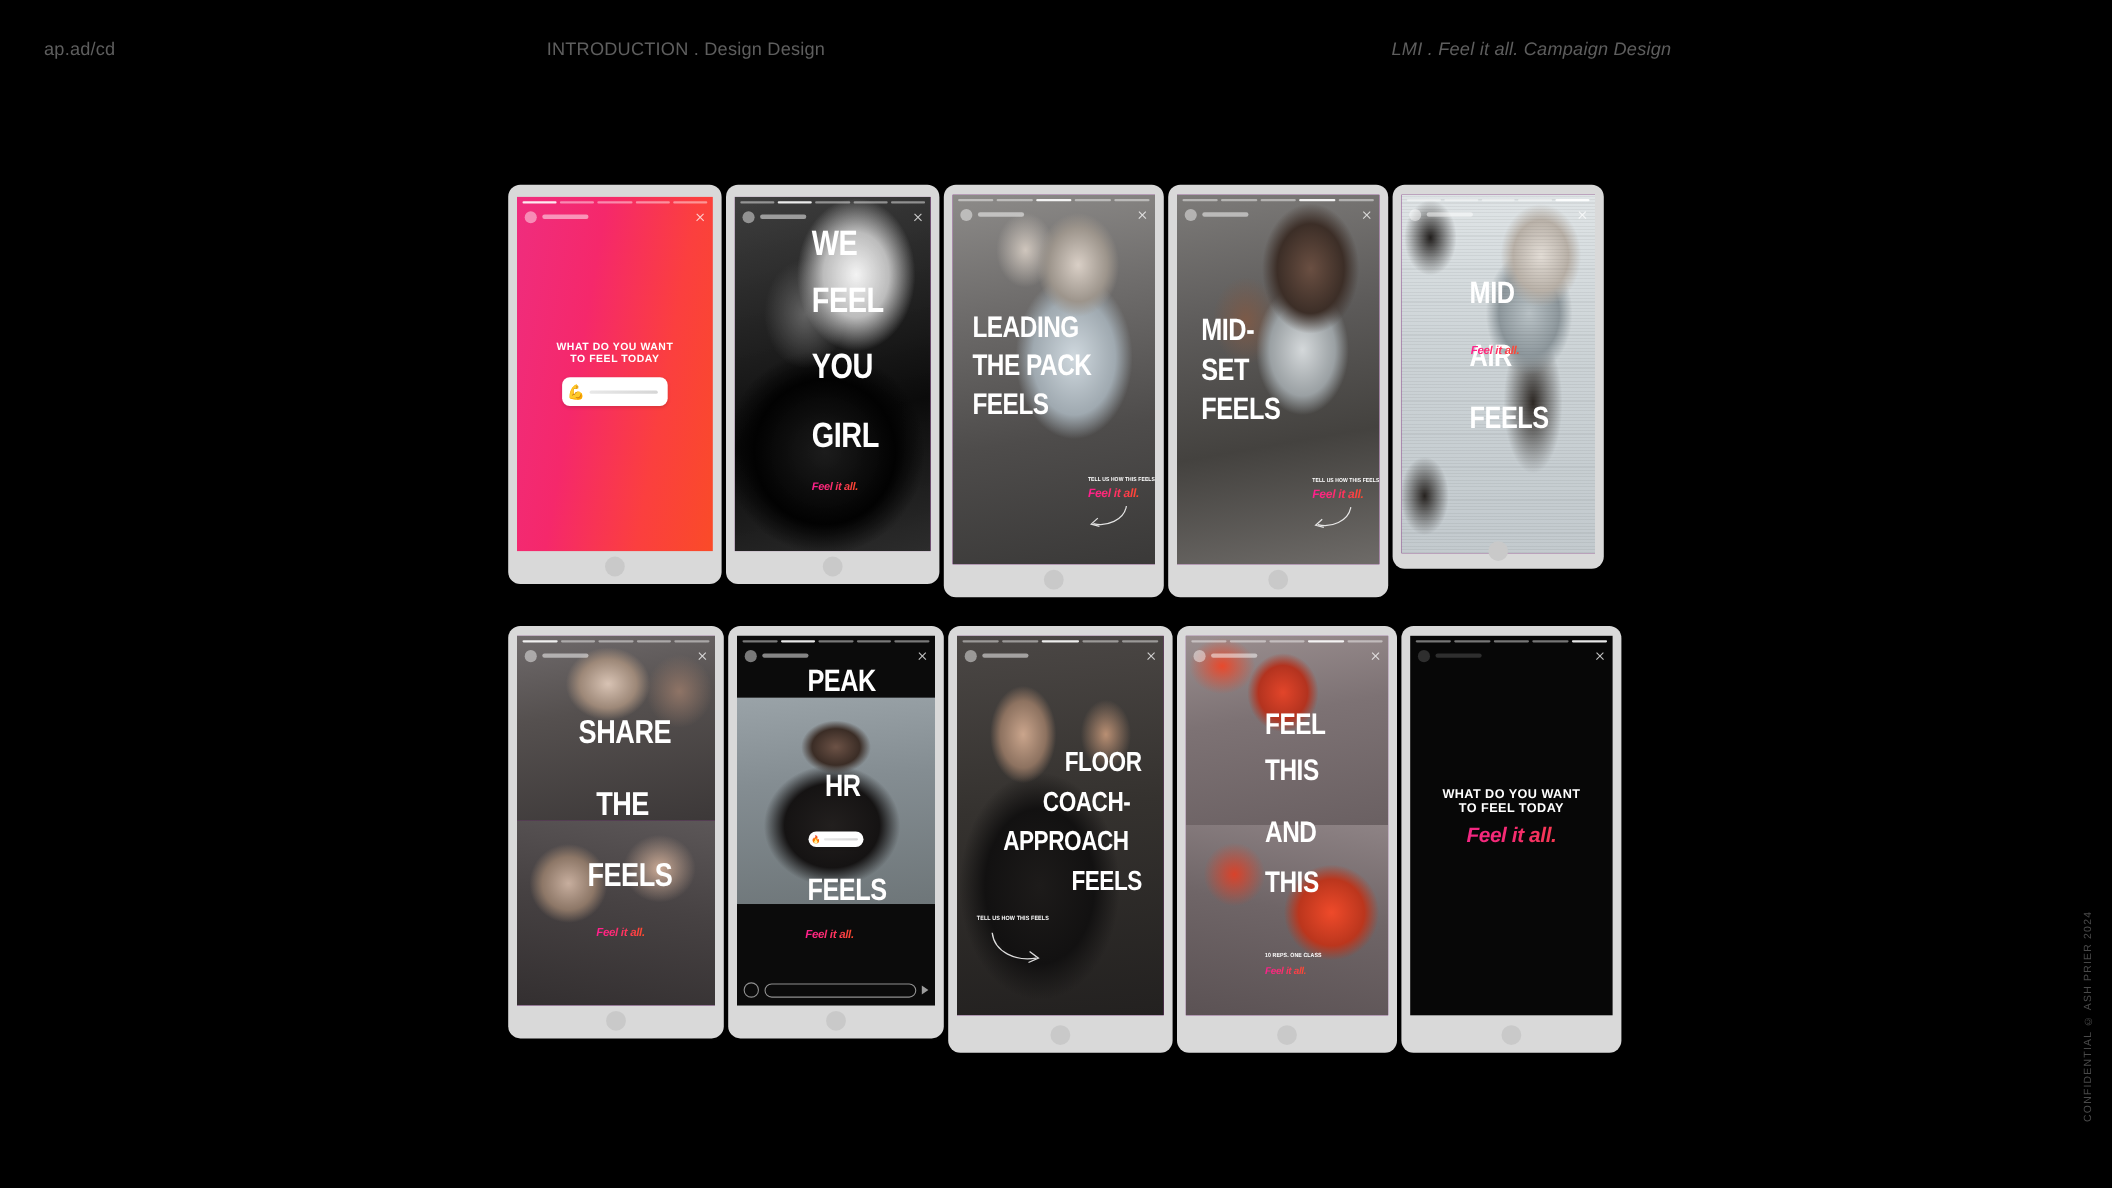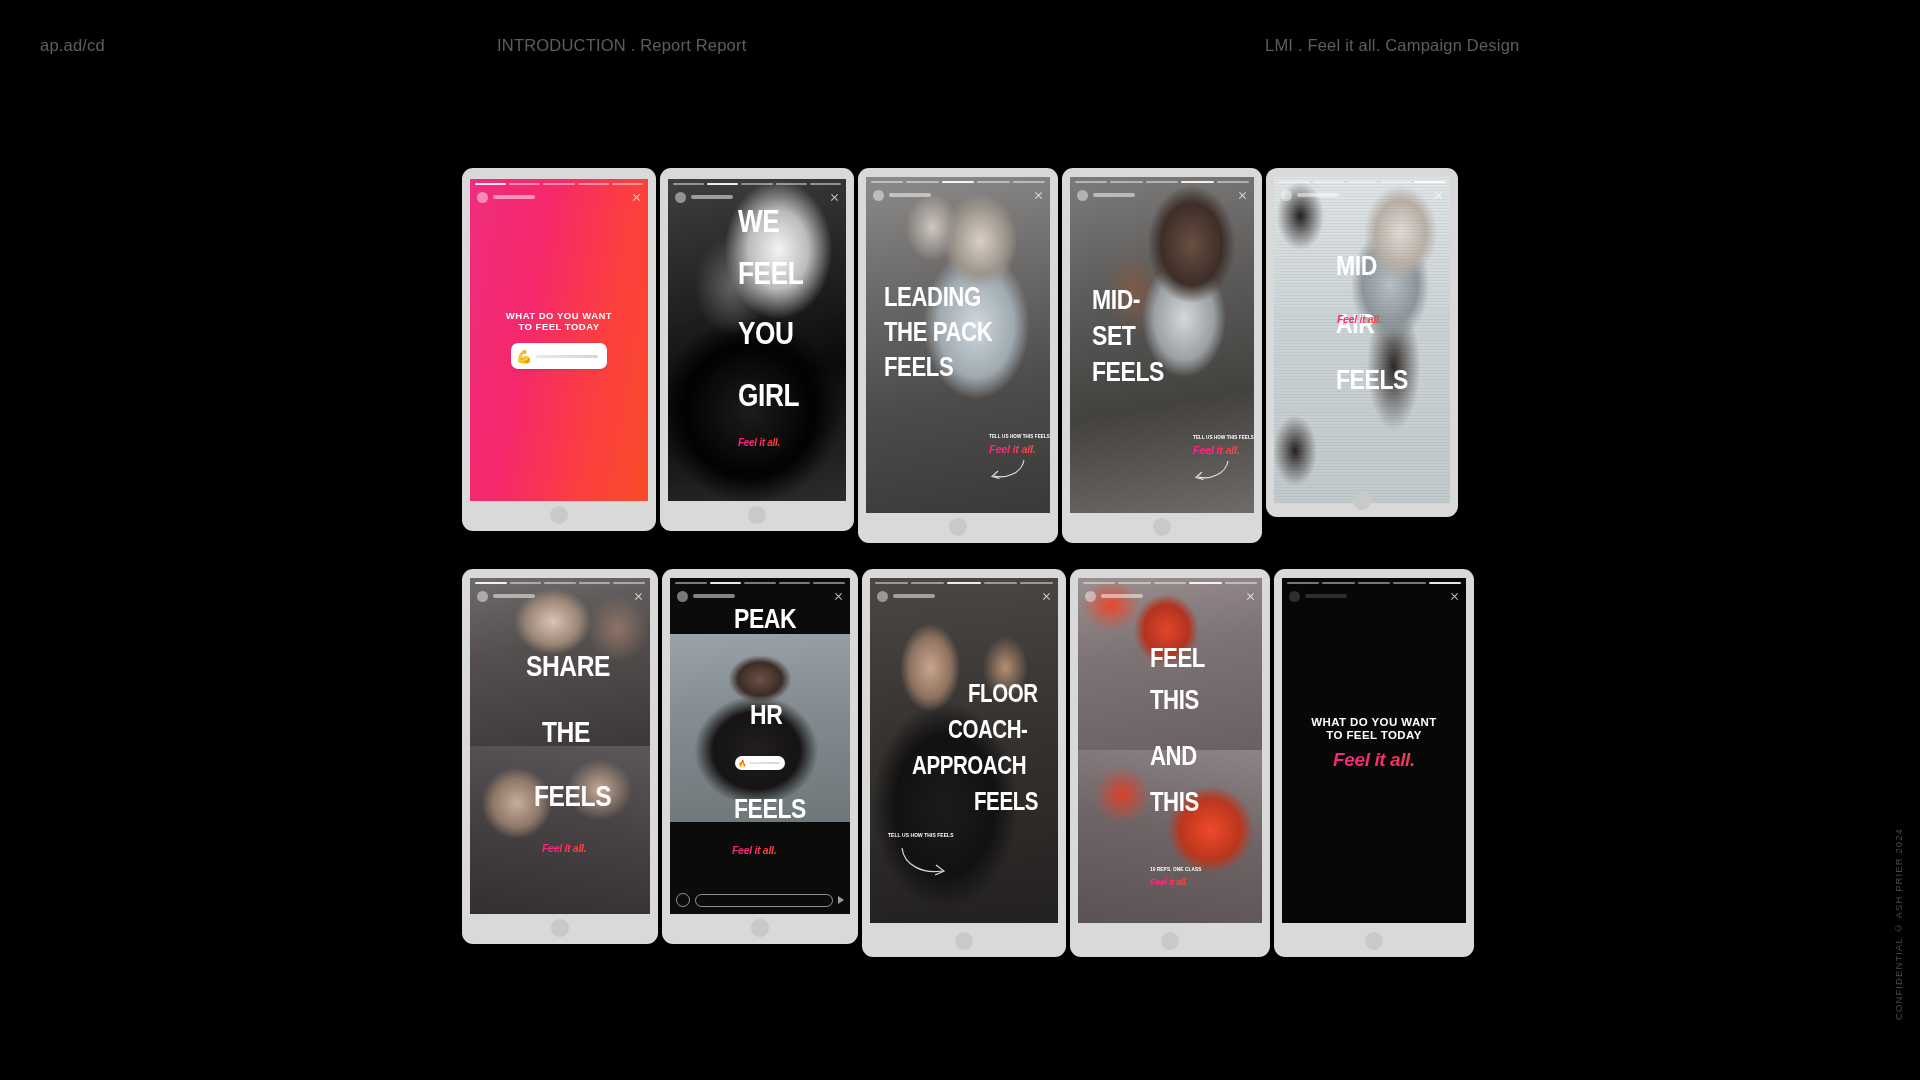--- a/index.html
+++ b/index.html
@@ -7,21 +7,21 @@
     font-family:"Liberation Sans", sans-serif; }
 
   .page{ position:relative; width:1920px; height:1080px; background:#000;padding-left:44px; }
 
   
   .hdr{ position:absolute; top:0; left:0; width:1920px; height:90px; }
   .hdr span{ position:absolute; top:36px; font-size:16.5px; color:#5e5e5e;
     letter-spacing:.2px; white-space:nowrap; }
   .hdr .h-left{ left:40px; }
   .hdr .h-mid{ left:497px; }
-  .hdr .h-right{ left:1265px; }
+  .hdr .h-right{ left:1265px;font-style:italic; }
 
   
   .conf{ position:absolute; right:16px; bottom:60px; writing-mode:vertical-rl;
     transform:rotate(180deg); font-size:9.5px; color:#4a4a4a; letter-spacing:1.1px;
     white-space:nowrap; }
 
   
   .grid{ position:absolute; left:462px; top:168px; width:1040px; }
   .row{ display:flex; }
   .row.r1{ gap:4px; align-items:flex-start; }
@@ -154,21 +154,21 @@
     background:linear-gradient(90deg,#f0229a 0%,#f52a73 48%,#fa4a2a 100%);
     -webkit-background-clip:text; background-clip:text; color:transparent; }
 </style>
 </head>
 <body>
 
 <div class="page">
 
   <div class="hdr">
     <span class="h-left">ap.ad/cd</span>
-    <span class="h-mid">INTRODUCTION . Report Report</span>
+    <span class="h-mid">INTRODUCTION . Design Design</span>
     <span class="h-right">LMI . Feel it all. Campaign Design</span>
   </div>
 
   <div class="grid">
 
     <div class="row r1">
 
       <div class="phone" style="width:194px">
         <div class="screen gradscr" style="width:178px;height:322px">
           <div class="bars">

